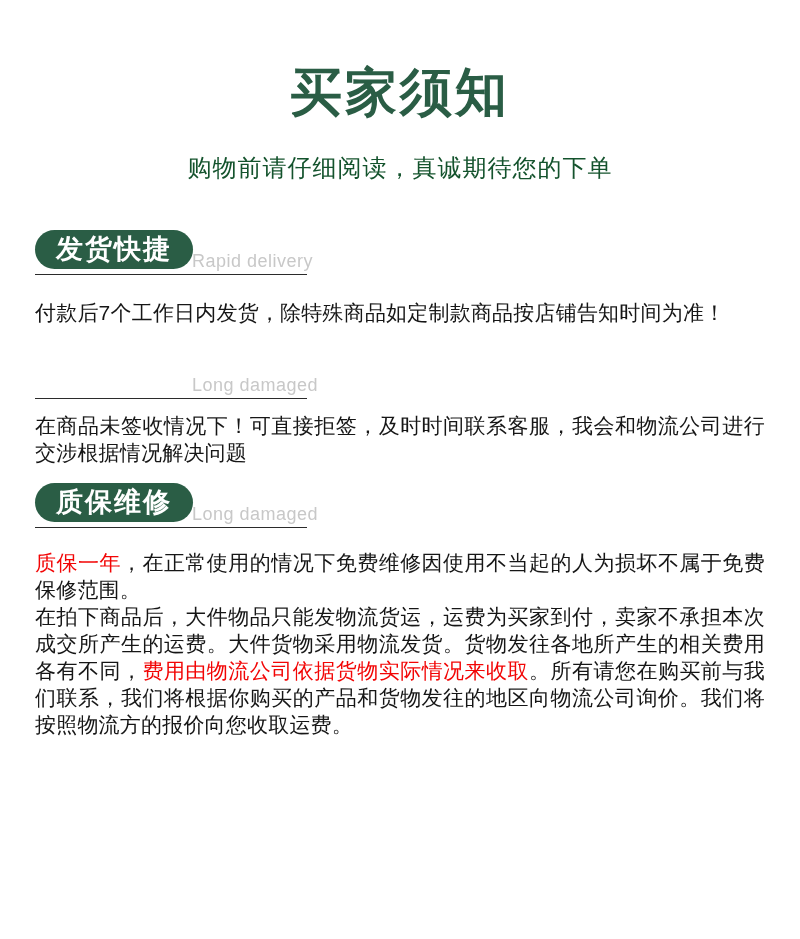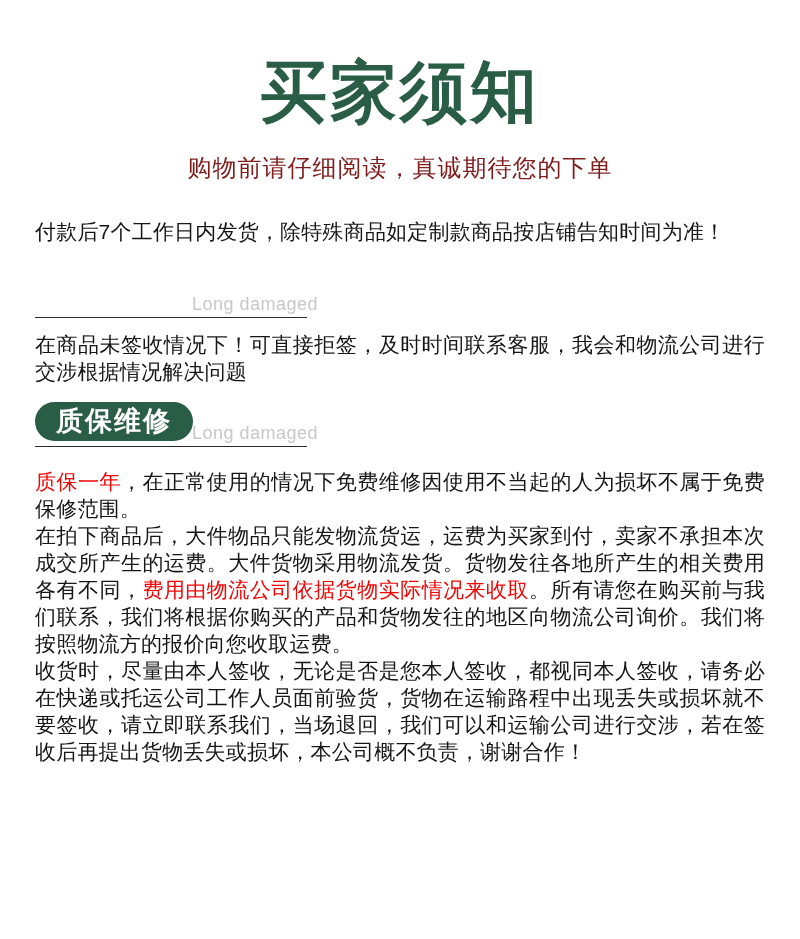--- a/index.html
+++ b/index.html
@@ -4,84 +4,88 @@
 <style>
   * { margin:0; padding:0; box-sizing:border-box; }
   html,body { background:#ffffff; }
   body { font-family:"Liberation Sans","DejaVu Sans",sans-serif; }
   .page {
     width:800px; height:939px; margin:0 auto; background:#ffffff;
     overflow:hidden; position:relative;
   }
   .header { padding-top:50px; text-align:center; }
   .page-title {
-    font-size:67px; line-height:84px; font-weight:900;
+    font-size:52px; line-height:84px; font-weight:900;
     color:var(--green,#2a5d45); letter-spacing:3px;
   }
   .page-subtitle {
     margin-top:20px; font-size:24px; line-height:28px;
-    color:#7f1d1d; font-weight:500; letter-spacing:1px;
+    color:#14532d; font-weight:500; letter-spacing:1px;
   }
   .content { margin:0 35px; }
   .section-header { position:relative; height:45px; }
   .section-header.s1 { margin-top:48px; }
   .section-header.s2 { margin-top:28px; }
   .section-header.s3 { margin-top:17px; }
   .badge {
     display:inline-block; background:var(--green,#2a5d45); color:#ffffff;
     height:39px; line-height:39px; padding:0 21px; border-radius:22px;
     font-size:27px; font-weight:700; letter-spacing:2px;
   }
   .badge-en {
     position:absolute; left:157px; bottom:3px;
     font-size:18px; color:var(--gray,#c8c8c8); letter-spacing:0.5px;
   }
   .rule {
     position:absolute; left:0; bottom:0; width:272px; height:1px;
     background:#2b2b2b;
   }
   .body-block { color:var(--text,#161616); }
-  .body-block.b1 { margin-top:36px; }
+  .body-block.b1 { margin-top:24px; }
   .body-block.b2 { margin-top:13px; }
   .body-block.b3 { margin-top:21px; }
   .body-block p {
     font-size:21px; line-height:27px; letter-spacing:0.2px;
     text-align:justify;
   }
   .red { color:var(--red,#f20505); }
 </style>
 </head>
 <body>
 
 <div class="page">
 
   <div class="header">
     <div class="page-title">买家须知</div>
     <div class="page-subtitle">购物前请仔细阅读，真诚期待您的下单</div>
   </div>
 
   <div class="content">
 
+    <div class="section-header s1">
+      <span class="badge">发货快捷</span>
+      <span class="badge-en">Rapid delivery</span>
+      <span class="rule"></span>
+    </div>
     <div class="body-block b1">
         <p><span>付款后7个工作日内发货，除特殊商品如定制款商品按店铺告知时间为准！</span></p>
       </div>
 
     <div class="section-header s2">
       <span class="badge-en">Long damaged</span>
       <span class="rule"></span>
     </div>
     <div class="body-block b2">
         <p><span>在商品未签收情况下！可直接拒签，及时时间联系客服，我会和物流公司进行交涉根据情况解决问题</span></p>
       </div>
 
     <div class="section-header s3">
       <span class="badge">质保维修</span>
       <span class="badge-en">Long damaged</span>
       <span class="rule"></span>
     </div>
     <div class="body-block b3">
         <p><span class="red">质保一年</span><span>，在正常使用的情况下免费维修因使用不当起的人为损坏不属于免费保修范围。</span></p>
         <p><span>在拍下商品后，大件物品只能发物流货运，运费为买家到付，卖家不承担本次成交所产生的运费。大件货物采用物流发货。货物发往各地所产生的相关费用各有不同，</span><span class="red">费用由物流公司依据货物实际情况来收取</span><span>。所有请您在购买前与我们联系，我们将根据你购买的产品和货物发往的地区向物流公司询价。我们将按照物流方的报价向您收取运费。</span></p>
-        <p><span>收货时，尽量由本人签收，无论是否是您本人签收，都视同本人签收，请务必在快递或托运公司工作人员面前验货，货物在运输路程中出现丢失或损坏就不要签收，请立即联系我们，当场退回，我们可以和运输公司进行交涉，若在签收后再提出货物丢失或损坏，本公司概不负责，谢谢合作！</span></p>
       </div>
 
   </div>
 </div>
 
 </body></html>

